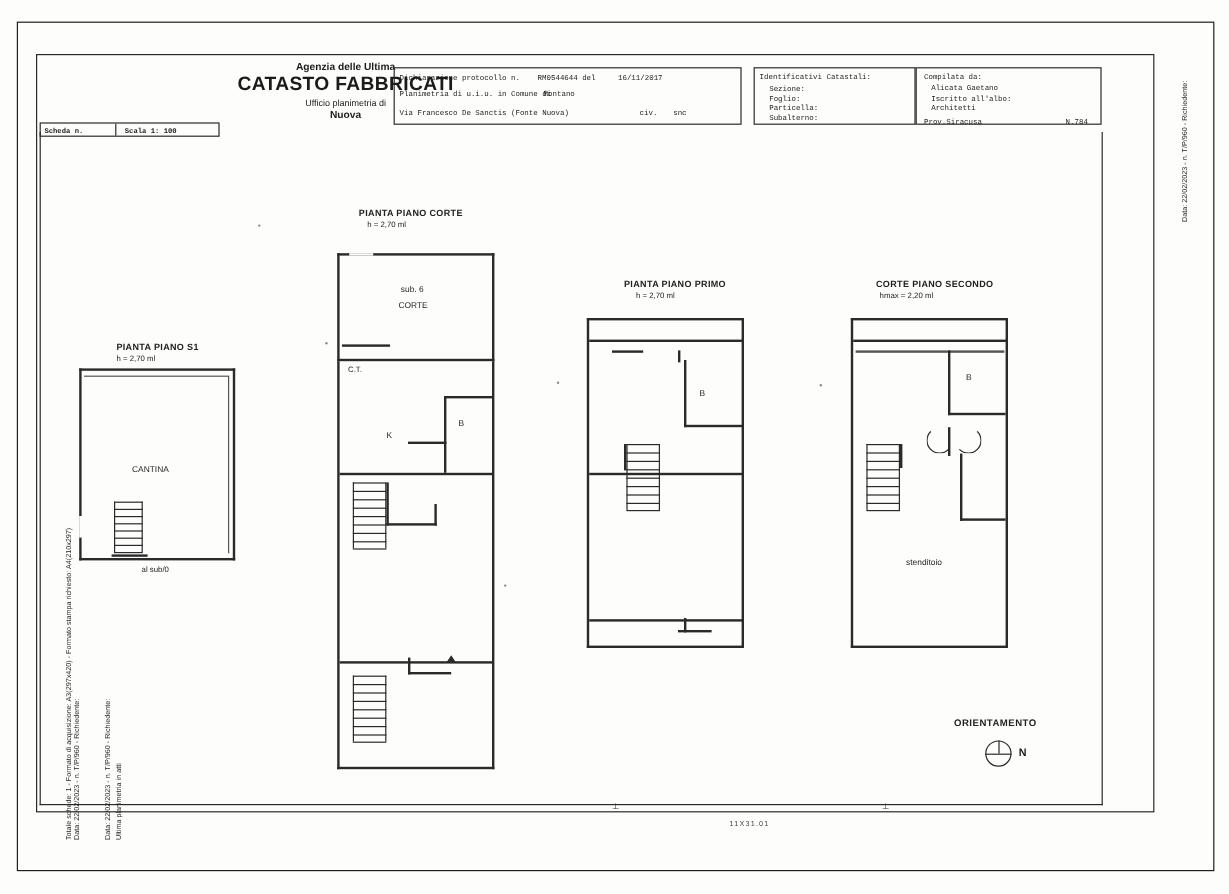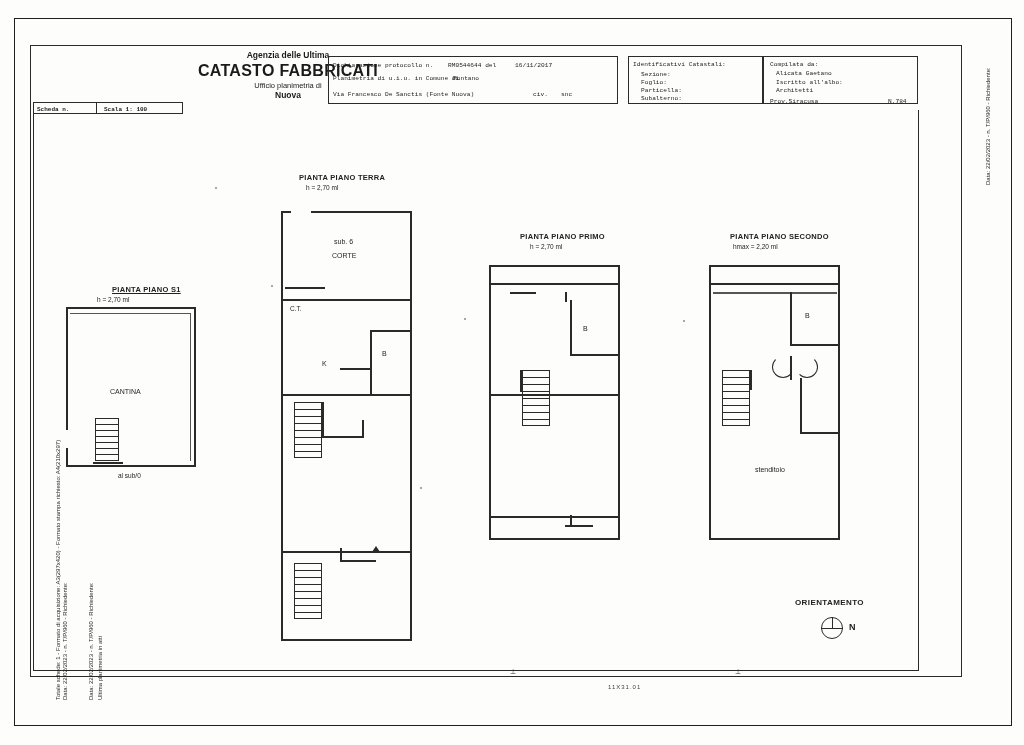--- a/index.html
+++ b/index.html
@@ -253,21 +253,21 @@
 
     <div class="hdr-box" style="left:730px; top:10px; width:155px; height:48px;"></div>
     <div class="hdr-cell" style="left:737px; top:15px;">Compilata da:</div>
     <div class="hdr-cell" style="left:743px; top:24px;">Alicata Gaetano</div>
     <div class="hdr-cell" style="left:743px; top:33px;">Iscritto all'albo:</div>
     <div class="hdr-cell" style="left:743px; top:41px;">Architetti</div>
     <div class="hdr-cell" style="left:737px; top:52px;">Prov.Siracusa</div>
     <div class="hdr-cell" style="left:855px; top:52px;">N.784</div>
   </div>
 
-  <div class="plan-title" style="left:112px; top:285px;text-decoration:underline;">PIANTA PIANO S1</div>
+  <div class="plan-title" style="left:97px; top:285px;">PIANTA PIANO S1</div>
   <div class="plan-sub" style="left:97px; top:296px;">h = 2,70 ml</div>
 
   <div>
 
     <div class="wall" style="left:66px; top:307px; width:130px; height:2px;"></div>
     <div class="wall" style="left:66px; top:307px; width:2px; height:160px;"></div>
     <div class="wall" style="left:194px; top:307px; width:2px; height:160px;"></div>
     <div class="wall" style="left:66px; top:465px; width:130px; height:2px;"></div>
 
     <div class="line-h" style="left:70px; top:313px; width:120px; background:#555;"></div>
@@ -285,21 +285,21 @@
       <div class="step" style="top:36px;"></div>
       <div class="step" style="top:42px;"></div>
     </div>
     <div class="wall" style="left:93px; top:462px; width:30px; height:2px;"></div>
 
     <div class="line-v" style="left:66px; top:430px; height:18px; background:#fdfdfb; width:3px;"></div>
     <div class="room" style="left:110px; top:388px;">CANTINA</div>
     <div class="room small" style="left:118px; top:472px;">al sub/0</div>
   </div>
 
-  <div class="plan-title" style="left:299px; top:173px;">PIANTA PIANO TERRA</div>
+  <div class="plan-title" style="left:299px; top:173px;">PIANTA PIANO CORTE</div>
   <div class="plan-sub" style="left:306px; top:184px;">h = 2,70 ml</div>
 
   <div>
 
     <div class="wall" style="left:281px; top:211px; width:131px; height:2px;"></div>
     <div class="wall" style="left:281px; top:211px; width:2px; height:90px;"></div>
     <div class="wall" style="left:410px; top:211px; width:2px; height:90px;"></div>
     <div class="wall" style="left:281px; top:299px; width:131px; height:2px;"></div>
     <div class="wall" style="left:285px; top:287px; width:40px; height:2px;"></div>
     <div class="room" style="left:334px; top:238px;">sub. 6</div>
@@ -386,21 +386,21 @@
         <div class="step" style="top:49px;"></div>
       <div class="step" style="top:55px;"></div>
     </div>
     <div class="wall" style="left:520px; top:370px; width:1.5px; height:22px;"></div>
     <div class="wall" style="left:510px; top:292px; width:26px; height:1.5px;"></div>
     <div class="wall" style="left:565px; top:292px; width:1.5px; height:10px;"></div>
     <div class="wall" style="left:565px; top:525px; width:28px; height:1.5px;"></div>
     <div class="wall" style="left:570px; top:515px; width:1.5px; height:12px;"></div>
   </div>
 
-  <div class="plan-title" style="left:730px; top:232px;">PIANTA PIANO SECONDO</div>
+  <div class="plan-title" style="left:730px; top:232px;">CORTE PIANO SECONDO</div>
   <div class="plan-sub" style="left:733px; top:243px;">hmax = 2,20 ml</div>
 
   <div>
     <div class="wall" style="left:709px; top:265px; width:131px; height:2px;"></div>
     <div class="wall" style="left:709px; top:265px; width:2px; height:275px;"></div>
     <div class="wall" style="left:838px; top:265px; width:2px; height:275px;"></div>
     <div class="wall" style="left:709px; top:538px; width:131px; height:2px;"></div>
 
     <div class="wall" style="left:711px; top:283px; width:128px; height:1.5px;"></div>
     <div class="wall" style="left:713px; top:292px; width:124px; height:1.5px; background:#555;"></div>

